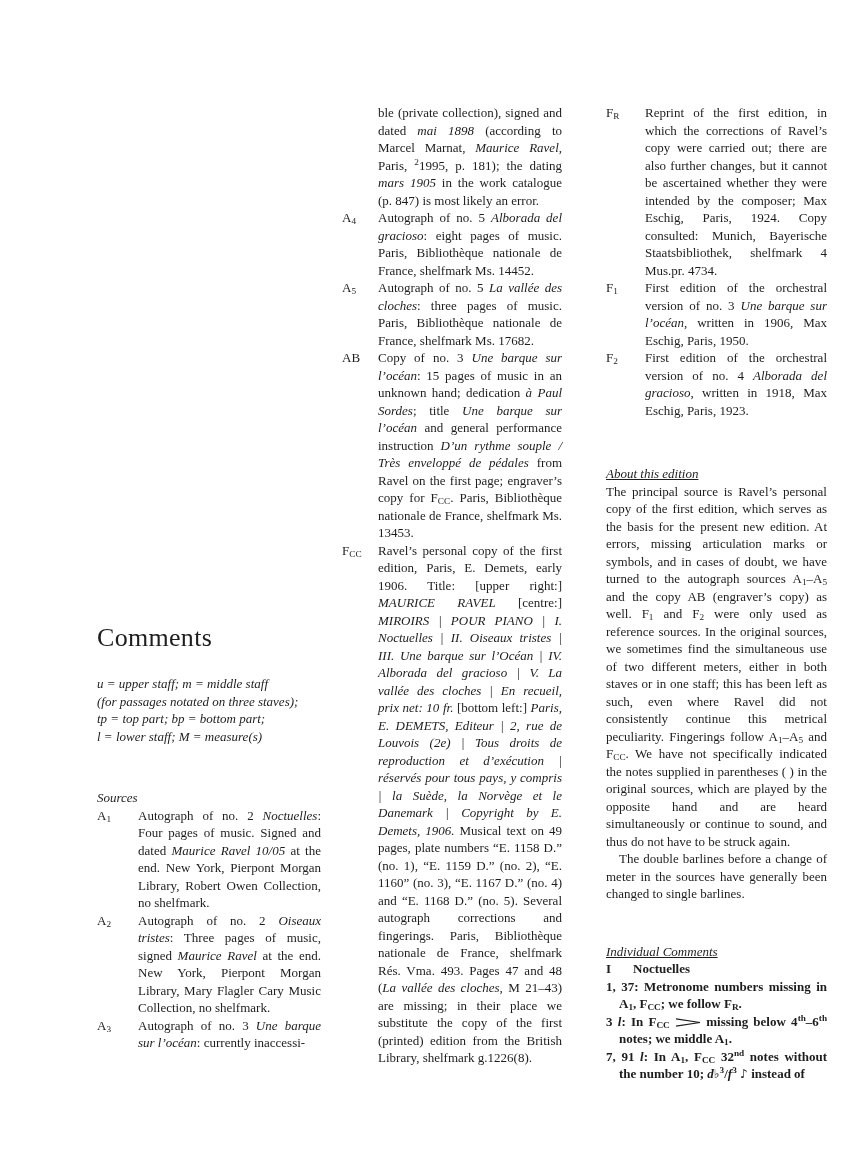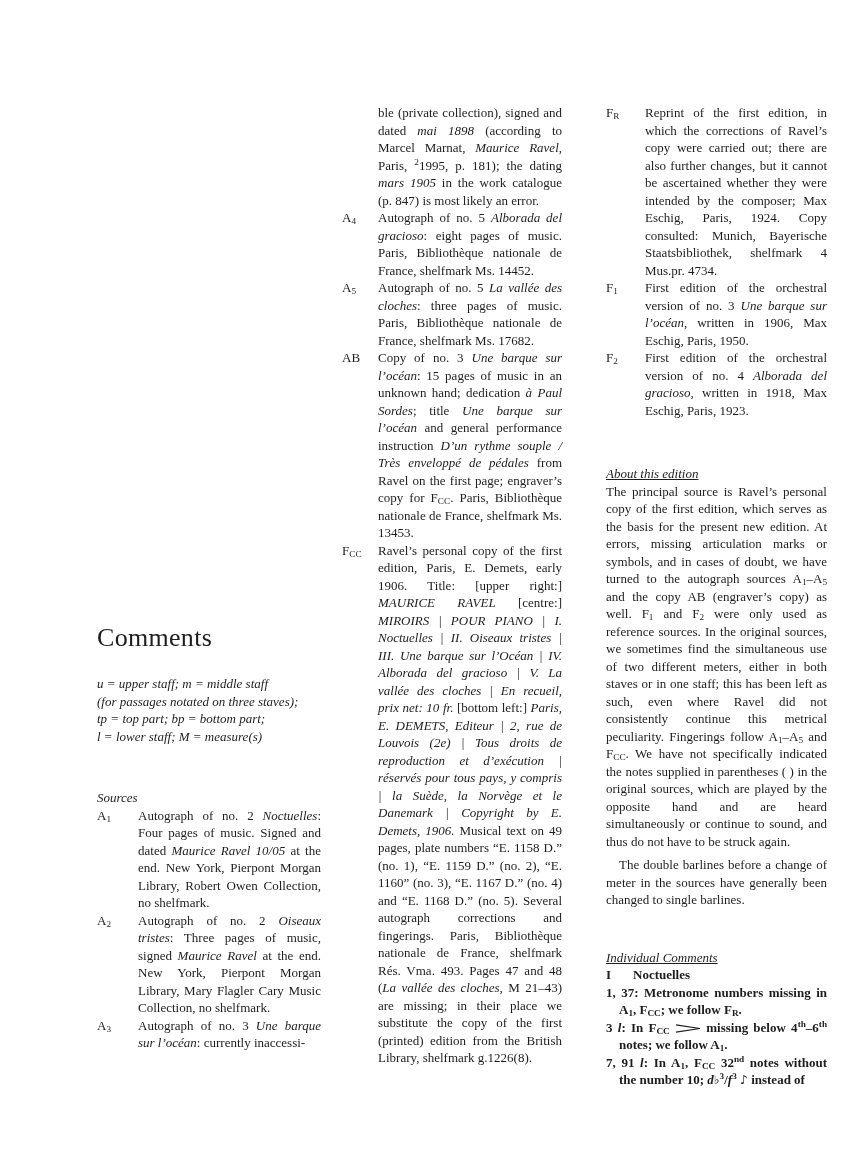--- a/index.html
+++ b/index.html
@@ -21,21 +21,21 @@
   .pl41{padding-left:41px;}
   .pl36{padding-left:36px;}
   .pl39{padding-left:39px;}
   .lbl{position:absolute;left:0;top:0;}
   .sb{font-size:71%;vertical-align:-0.25em;line-height:0;}
   .sp{font-size:71%;vertical-align:0.5em;line-height:0;}
   .it{font-style:italic;}
   .mu{font-family:"DejaVu Sans", sans-serif;font-size:95%;line-height:0;}
   .about-head{margin-top:46px;text-decoration:underline;}
   .para{text-align:justify;}
-  .para.indent{text-indent:13px;margin-top:6px;}
+  .para.indent{text-indent:13px;}
   .ind-head{margin-top:40px;text-decoration:underline;}
   .movement{font-weight:bold;}
   .mov-num{display:inline-block;width:27px;}
   .comment{padding-left:13px;text-indent:-13px;text-align:justify;font-weight:bold;}
   .dim svg{vertical-align:-1px;}
 </style>
 </head>
 <body>
 
 <div class="page">
@@ -104,17 +104,17 @@
     <div class="para"><span>The principal source is Ravel’s personal copy of the first edition, which serves as the basis for the present new edition. At errors, missing articulation marks or symbols, and in cases of doubt, we have turned to the autograph sources </span><span>A</span><span class="sb">1</span><span>–</span><span>A</span><span class="sb">5</span><span> and the copy AB (engraver’s copy) as well. </span><span>F</span><span class="sb">1</span><span> and </span><span>F</span><span class="sb">2</span><span> were only used as reference sources. In the original sources, we sometimes find the simultaneous use of two different meters, either in both staves or in one staff; this has been left as such, even where Ravel did not consistently continue this metrical peculiarity. Fingerings follow </span><span>A</span><span class="sb">1</span><span>–</span><span>A</span><span class="sb">5</span><span> and </span><span>F</span><span class="sb">CC</span><span>. We have not specifically indicated the notes supplied in parentheses ( ) in the original sources, which are played by the opposite hand and are heard simultaneously or continue to sound, and thus do not have to be struck again.</span></div>
     <div class="para indent"><span>The double barlines before a change of meter in the sources have generally been changed to single barlines.</span></div>
 
     <div class="sec-head ind-head">Individual Comments</div>
     <div class="movement">
       <span class="mov-num">I</span><span class="mov-title">Noctuelles</span>
     </div>
     <div class="comment"><span>1, 37: Metronome numbers missing in </span><span>A</span><span class="sb">1</span><span>, </span><span>F</span><span class="sb">CC</span><span>; we follow </span><span>F</span><span class="sb">R</span><span>.</span></div>
     <div class="comment"><span>3 </span><span class="it">l</span><span>: In </span><span>F</span><span class="sb">CC</span><span> </span><span class="dim"><svg width="26" height="9" viewBox="0 0 26 9">
             <path d="M25 4.5 L1 0.9 M25 4.5 L1 8.1" stroke="currentColor" stroke-width="1.1" fill="none"></path>
-          </svg></span><span> missing below 4</span><span class="sp">th</span><span>–6</span><span class="sp">th</span><span> notes; we follow </span><span>A</span><span class="sb">1</span><span>.</span></div>
+          </svg></span><span> missing below 4</span><span class="sp">th</span><span>–6</span><span class="sp">th</span><span> notes; we middle </span><span>A</span><span class="sb">1</span><span>.</span></div>
     <div class="comment"><span>7, 91 </span><span class="it">l</span><span>: In </span><span>A</span><span class="sb">1</span><span>, </span><span>F</span><span class="sb">CC</span><span> 32</span><span class="sp">nd</span><span> notes without the number 10; </span><span class="it">d</span><span class="mu">♭</span><span class="sp">3</span><span>/</span><span class="it">f</span><span class="sp">3</span><span> </span><span class="mu">♪</span><span> instead of</span></div>
   </div>
 
 </div>
 
 </body></html>

